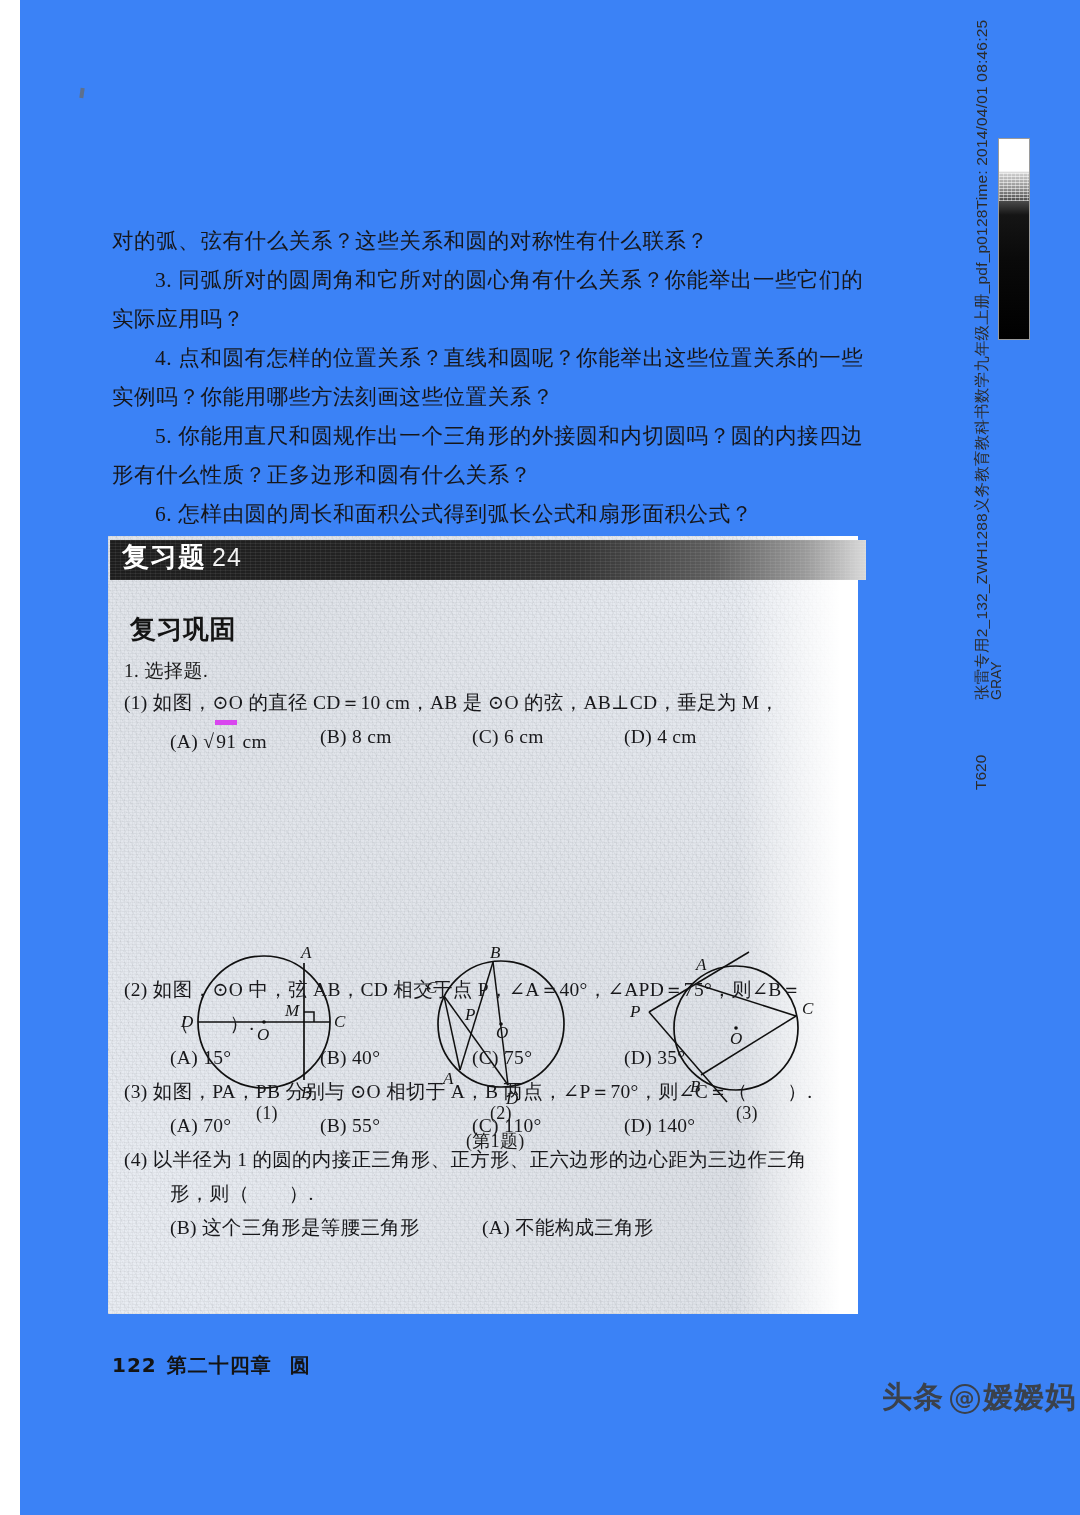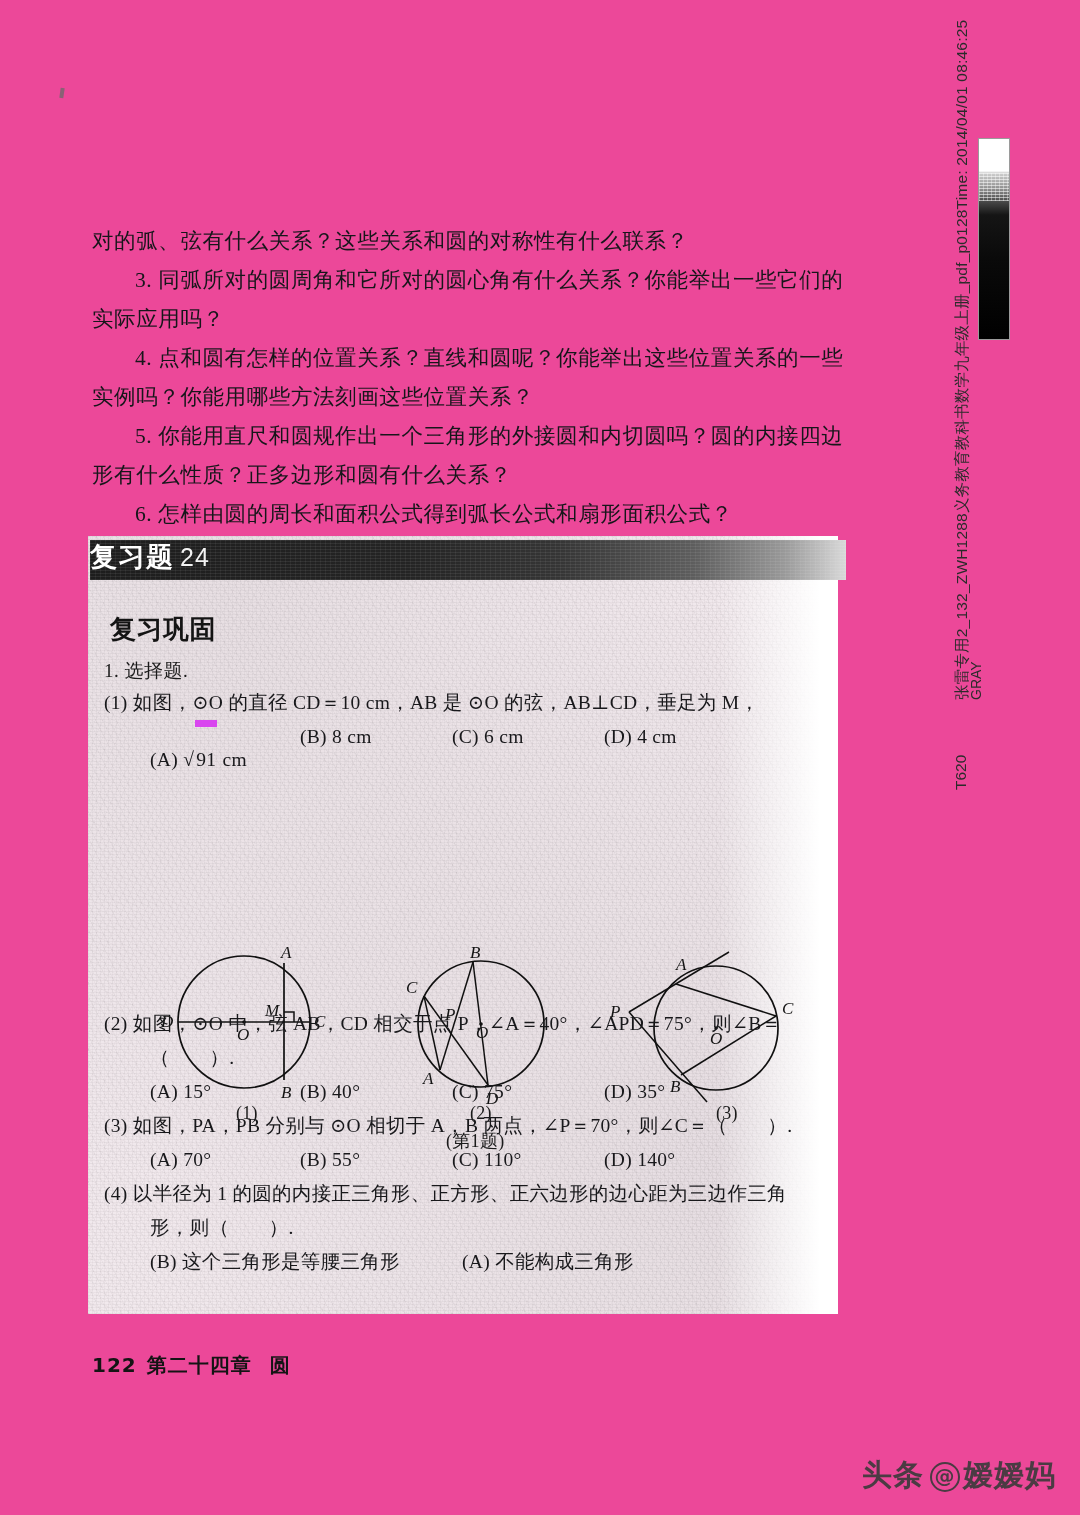--- a/index.html
+++ b/index.html
@@ -12,21 +12,22 @@
     height: 1515px;
     position: relative;
     overflow: hidden;
     font-family: "Liberation Serif", "DejaVu Serif", serif;
     color: #1b1b1b;
   }
 
   .page {
     position: absolute;
     inset: 0;
-    background: #ec4899;
+    background: #3b82f6;
+    margin-left: 20px;
   }
 
   
   .speck {
     position: absolute;
     left: 60px; top: 88px;
     width: 4px; height: 10px;
     background: #6a6a6a;
     opacity: .75;
     transform: rotate(8deg);
@@ -113,21 +114,21 @@
   }
   .banner::after{
     content:"";
     position:absolute; inset:0;
     background:
       repeating-linear-gradient(0deg, rgba(255,255,255,.07) 0 1px, rgba(0,0,0,0) 1px 3px),
       repeating-linear-gradient(90deg, rgba(255,255,255,.05) 0 1px, rgba(0,0,0,0) 1px 5px);
   }
   .banner-text {
     position: absolute;
-    left: 2px;
+    left: 14px;
     top: 3px;
     z-index: 2;
     font-family: "DejaVu Sans", "Liberation Sans", sans-serif;
     font-weight: bold;
     font-size: 27px;
     color: #ffffff;
     letter-spacing: 1px;
     white-space: nowrap;
     text-shadow: 0 0 1px rgba(0,0,0,.5);
   }
@@ -175,22 +176,22 @@
     padding-left: 46px;
   }
   .opts span { display: inline-block; }
   .o1 { width: 150px; }
   .o2 { width: 152px; }
   .o3 { width: 152px; }
   .o4 { width: 150px; }
   .opts2 { display:flex; padding-left: 46px; }
   .opts2 .oa { width: 312px; }
   .sqrt {
-    border-top: 7px solid #d946ef;
-    padding: 16px 1px;
+    border-top: 5px solid #d946ef;
+    padding: 0 1px;
     margin-left: 1px;
   }
 
   
   .figs {
     position: absolute;
     left: 10px;
     top: 258px;
     width: 726px;
     height: 200px;
@@ -262,21 +263,21 @@
     font-family: "Liberation Sans", "DejaVu Sans", sans-serif;
     font-size: 15.5px;
     color: #2b2b2b;
     white-space: nowrap;
   }
 
   
   .wm {
     position: absolute;
     left: 862px;
-    top: 1455px;
+    top: 1377px;
     font-family: "DejaVu Sans", "Liberation Sans", sans-serif;
     font-weight: bold;
     font-size: 30px;
     color: #3a3a3a;
     letter-spacing: 1px;
     white-space: nowrap;
     opacity: .9;
   }
   .wm .at {
     display: inline-block;

